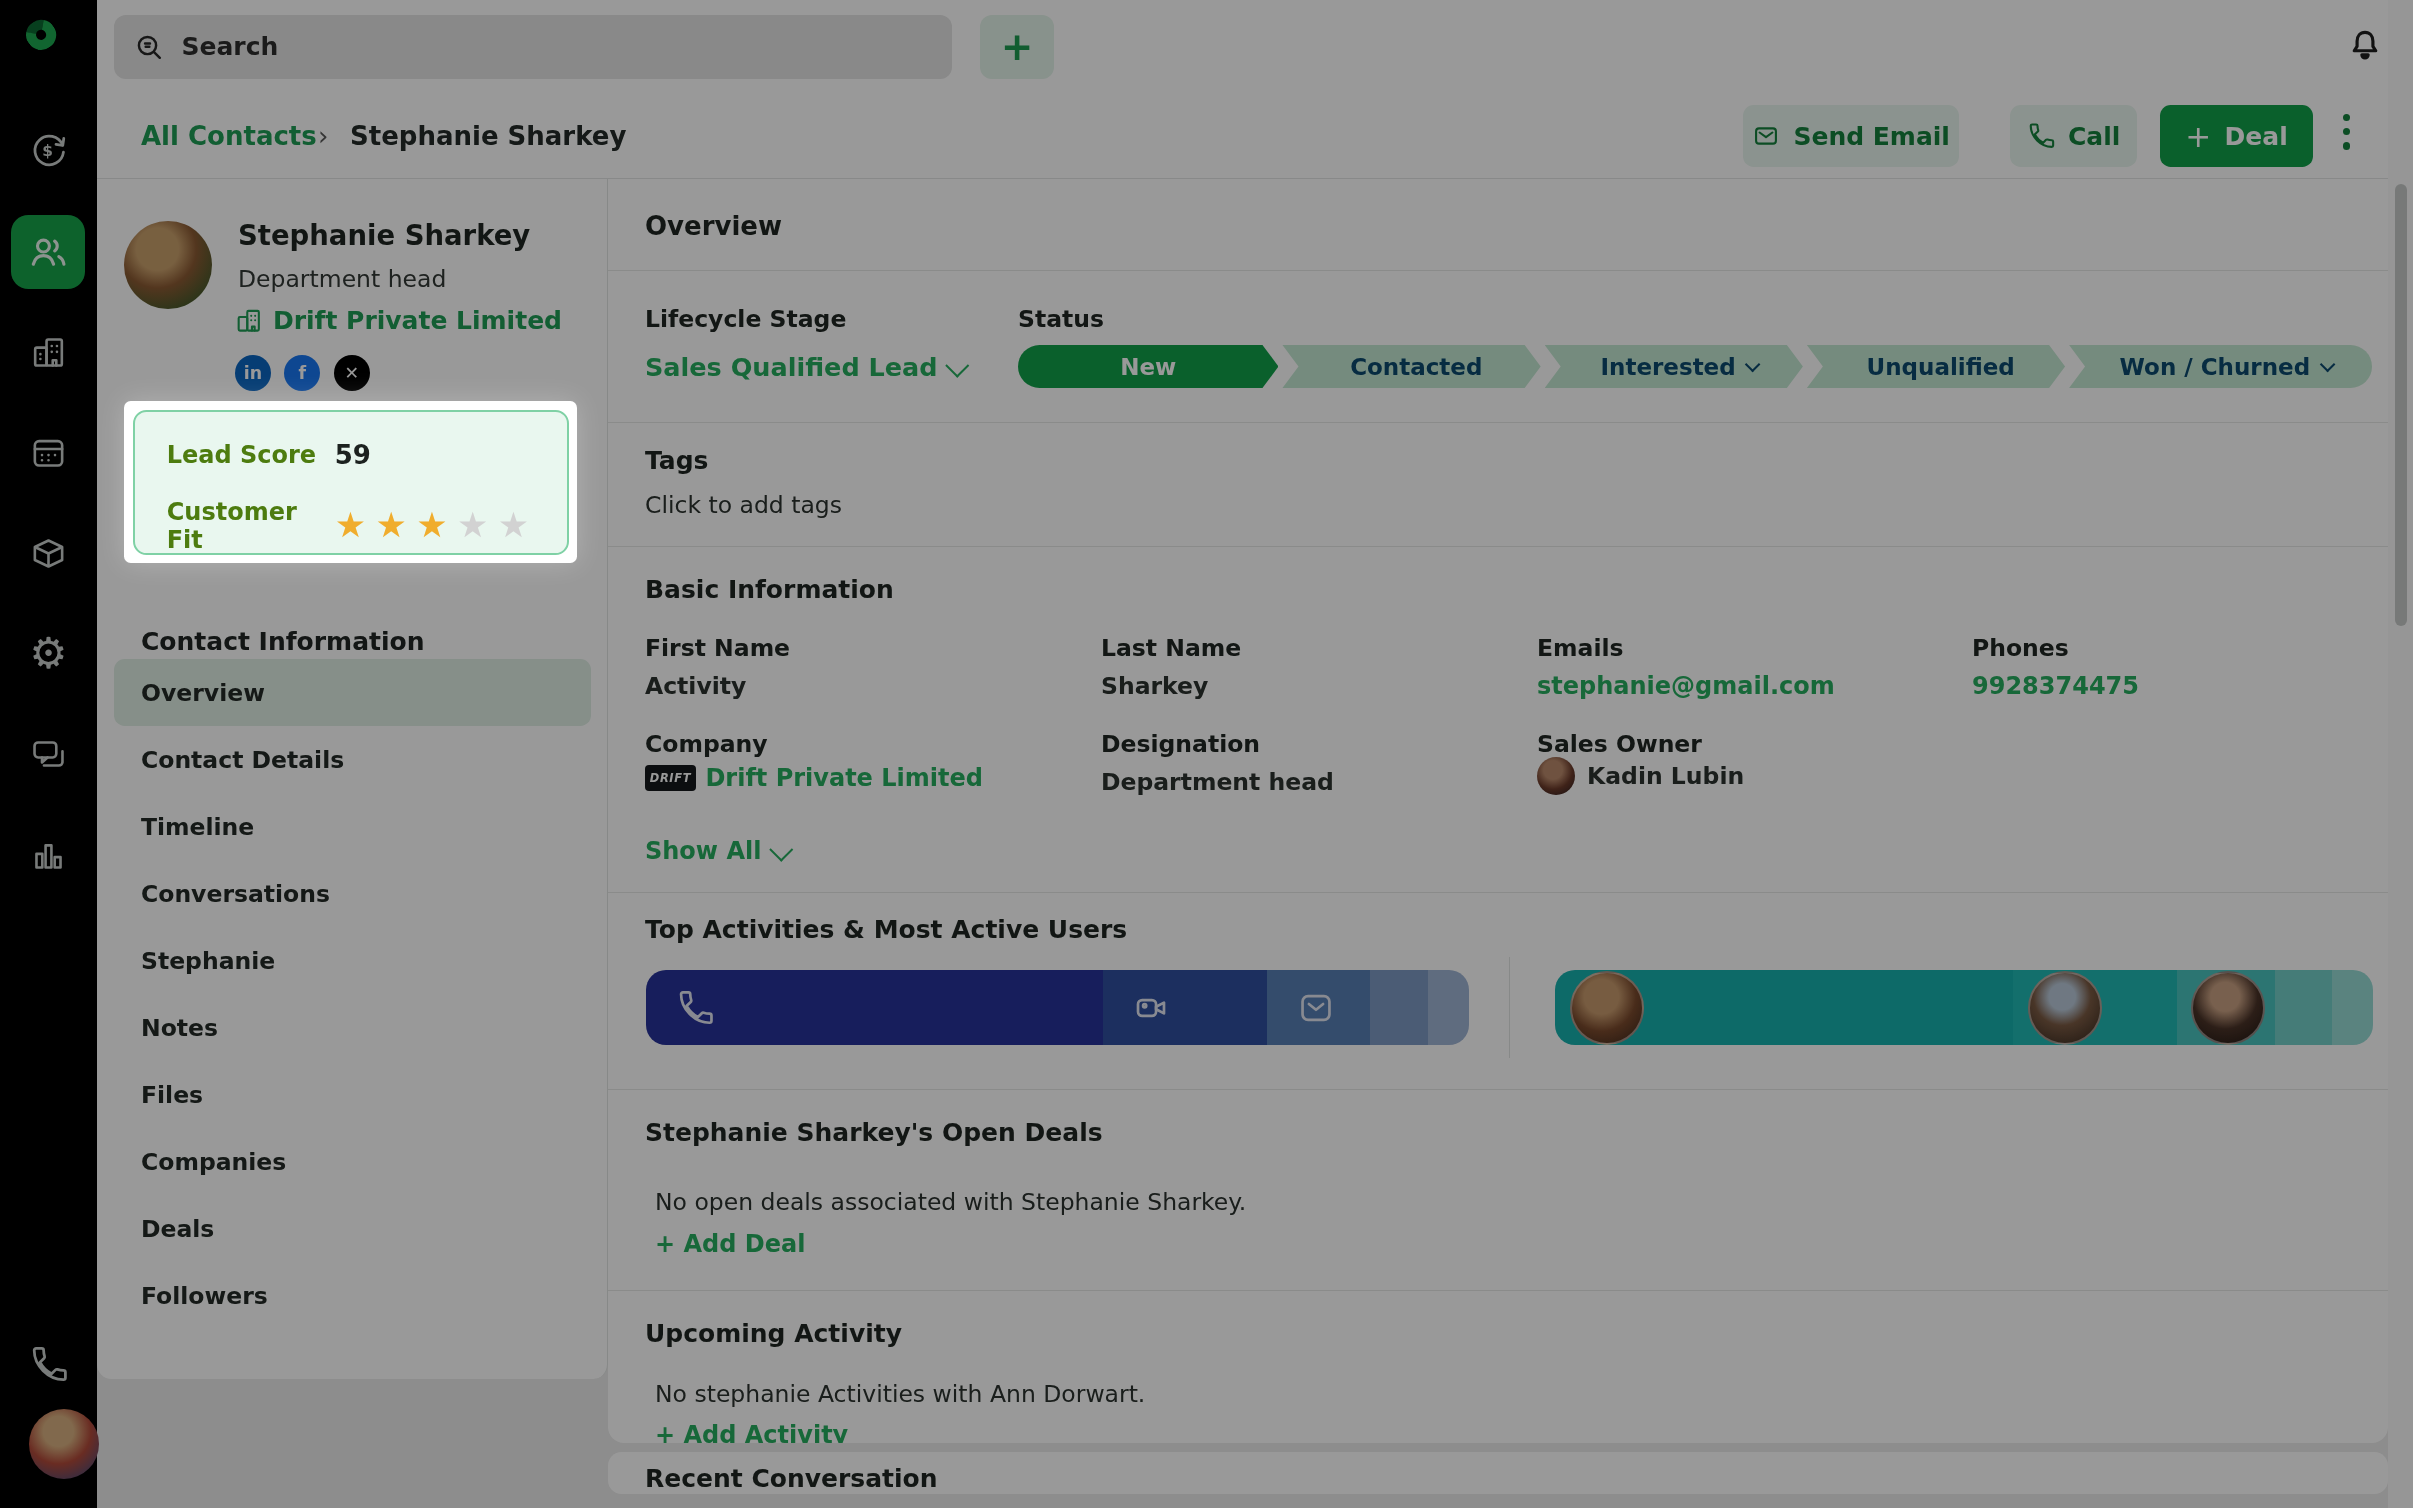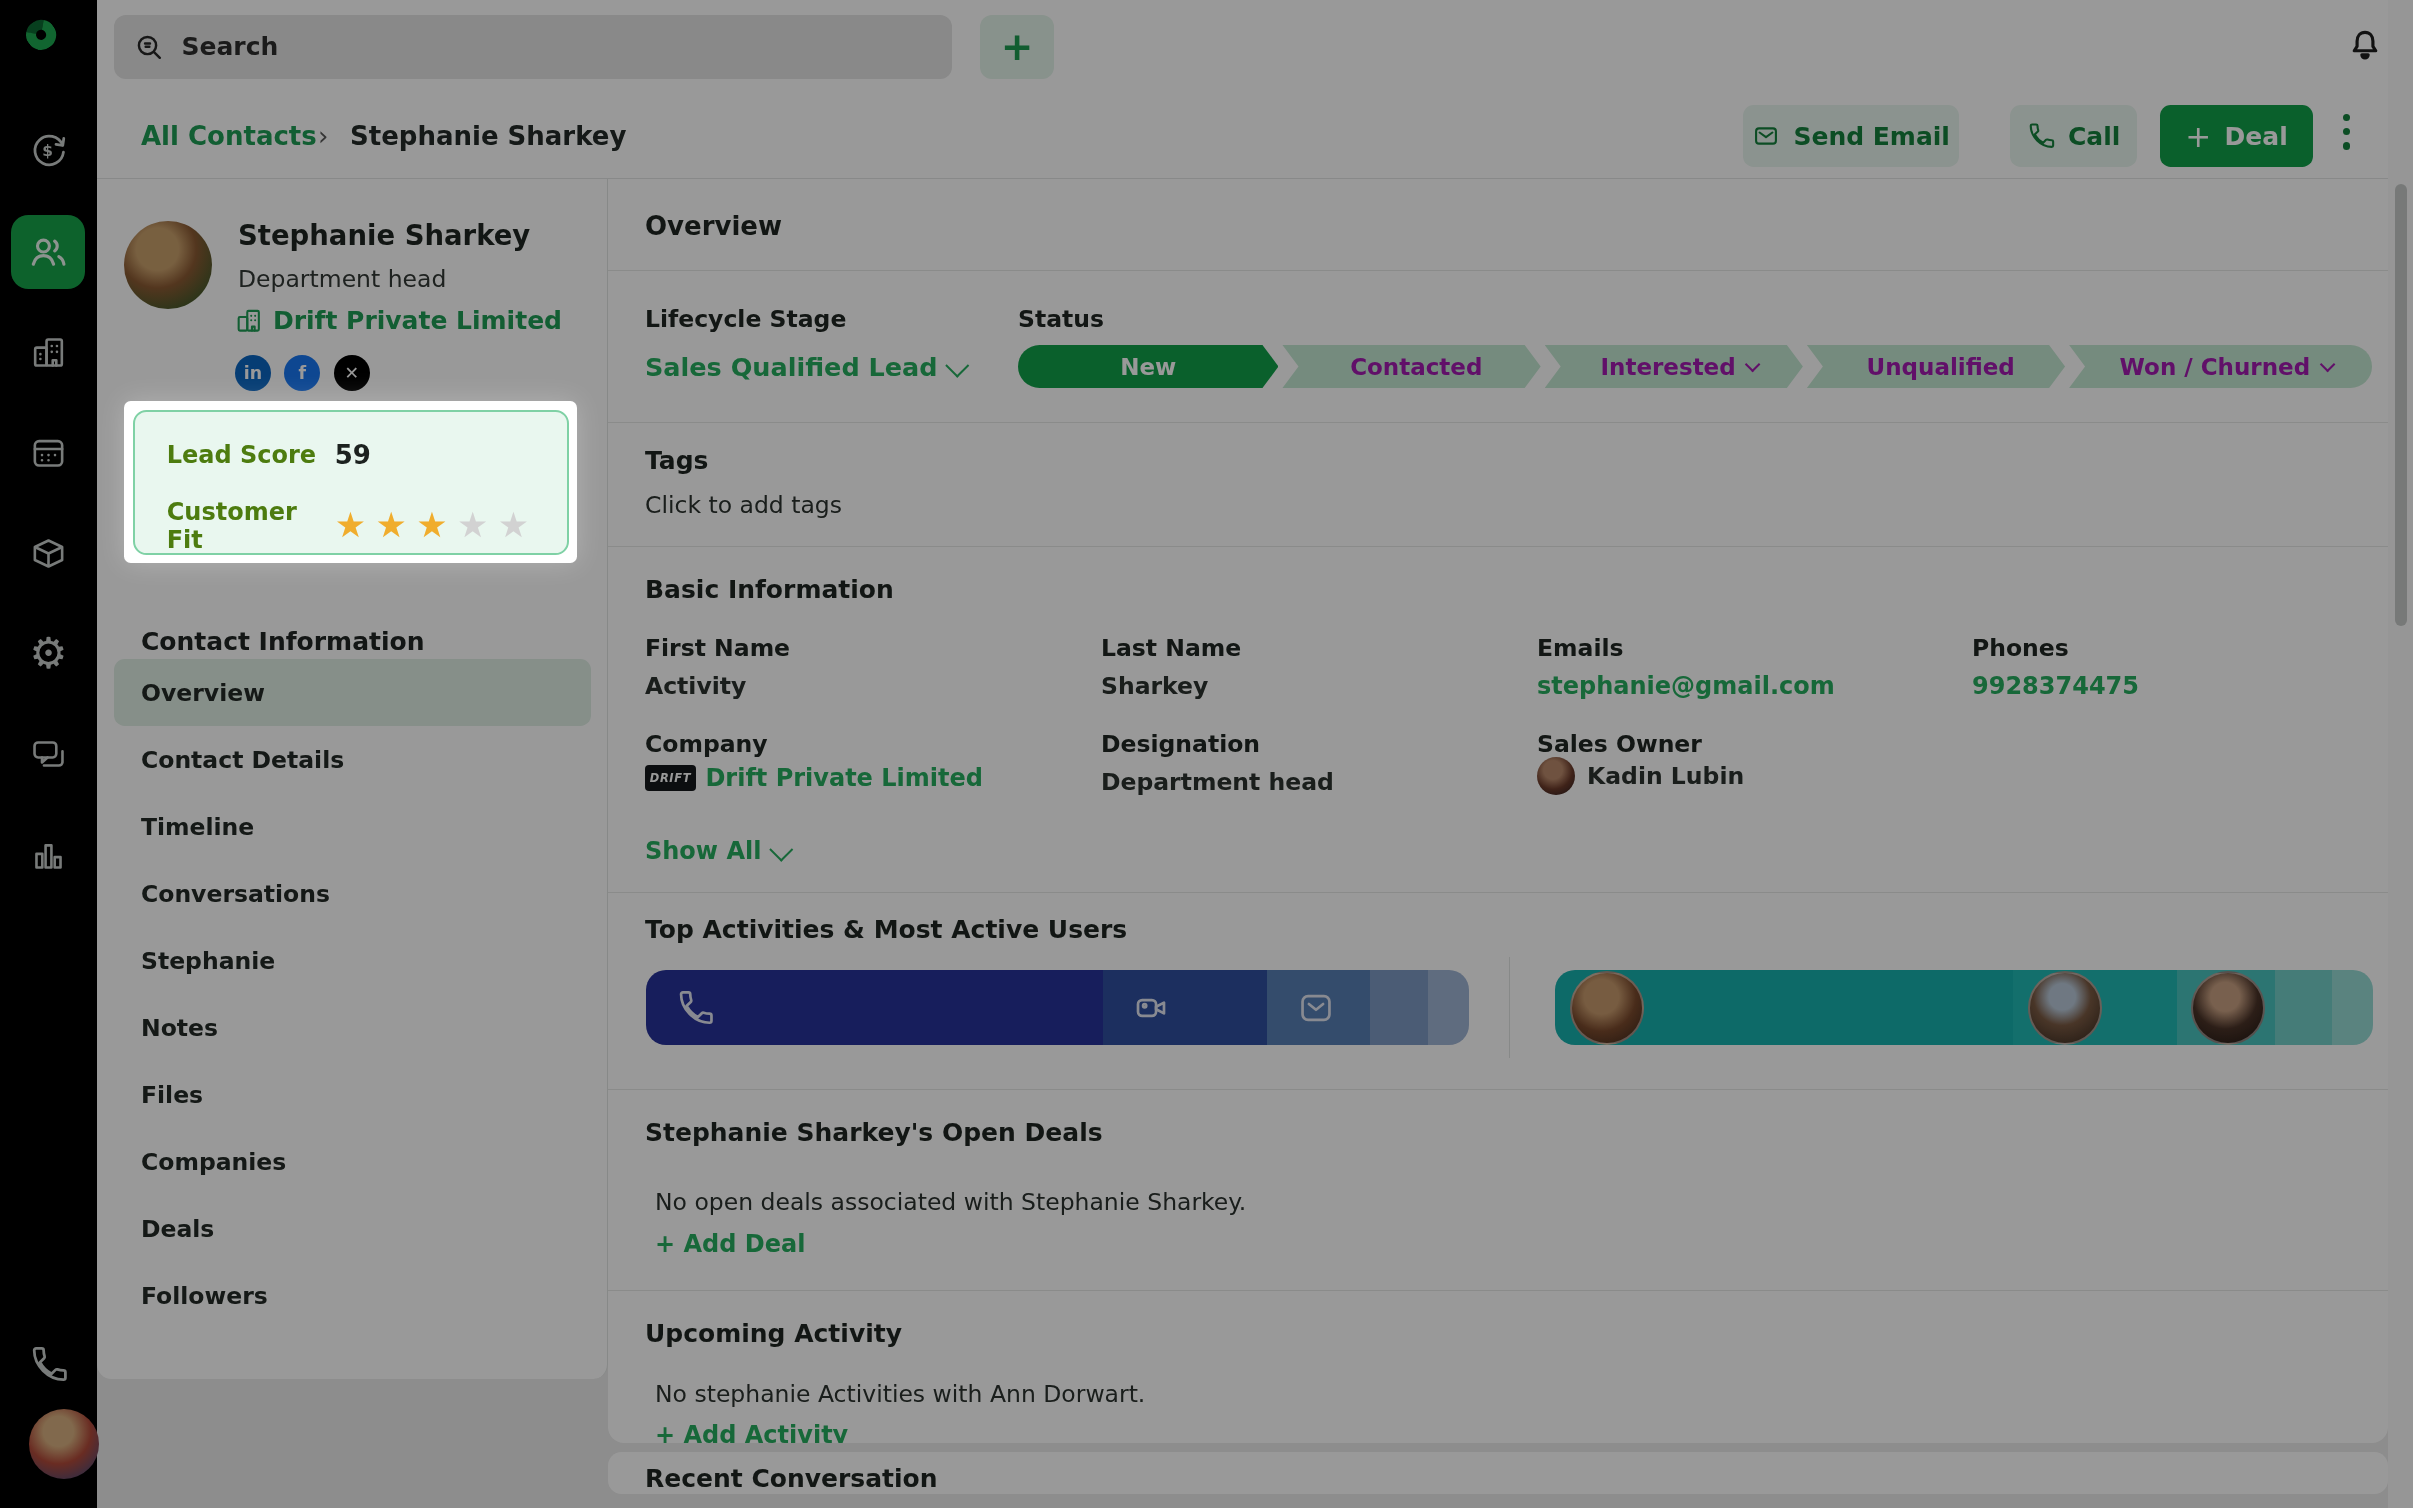--- a/index.html
+++ b/index.html
@@ -75,21 +75,21 @@
   .mcard{left:608px;top:179px;width:1780px;height:1264px;background:#FFF;border-radius:0 0 16px 16px;overflow:hidden;}
   .hline{position:absolute;left:0;width:1780px;height:1.3px;background:#E6E8E7;}
   .m-h1{position:absolute;font-size:26px;font-weight:bold;color:#1F2622;}
   .m-label{position:absolute;font-size:23.5px;font-weight:bold;color:#202723;}
   .m-text{position:absolute;font-size:23.5px;color:#2C332F;}
   .m-link{position:absolute;font-size:24px;font-weight:bold;color:#27AE60;cursor:pointer;display:flex;align-items:center;gap:9.4px;}
   .chev{width:14.7px;height:14.7px;border-right:2.7px solid currentColor;border-bottom:2.7px solid currentColor;transform:rotate(45deg) translateY(-2.7px);}
 
   
   .pipeline{position:absolute;left:410px;top:166px;width:1354px;height:43px;display:flex;gap:4px;}
-  .stage{height:43px;display:flex;align-items:center;justify-content:center;gap:9.4px;font-size:23px;font-weight:bold;color:#a21caf;}
+  .stage{height:43px;display:flex;align-items:center;justify-content:center;gap:9.4px;font-size:23px;font-weight:bold;color:#0c4a6e;}
   .stage.active{color:#FFF;}
   .st-first{border-radius:23px 0 0 23px;clip-path:polygon(0 0,calc(100% - 16px) 0,100% 50%,calc(100% - 16px) 100%,0 100%);}
   .st-mid{clip-path:polygon(0 0,calc(100% - 16px) 0,100% 50%,calc(100% - 16px) 100%,0 100%,16px 50%);padding-left:9.4px;}
   .st-last{border-radius:0 23px 23px 0;clip-path:polygon(0 0,100% 0,100% 100%,0 100%,16px 50%);padding-left:9.4px;}
   .stage .chev{width:9.4px;height:9.4px;border-width:2px;}
 
   
   .minilogo{display:inline-flex;align-items:center;justify-content:center;background:#14181B;color:#FFF;border-radius:4px;width:51px;height:25.5px;font-size:11.4px;font-weight:bold;font-style:italic;letter-spacing:0.7px;}
   .owner-av{width:38px;height:38px;border-radius:50%;}
 

